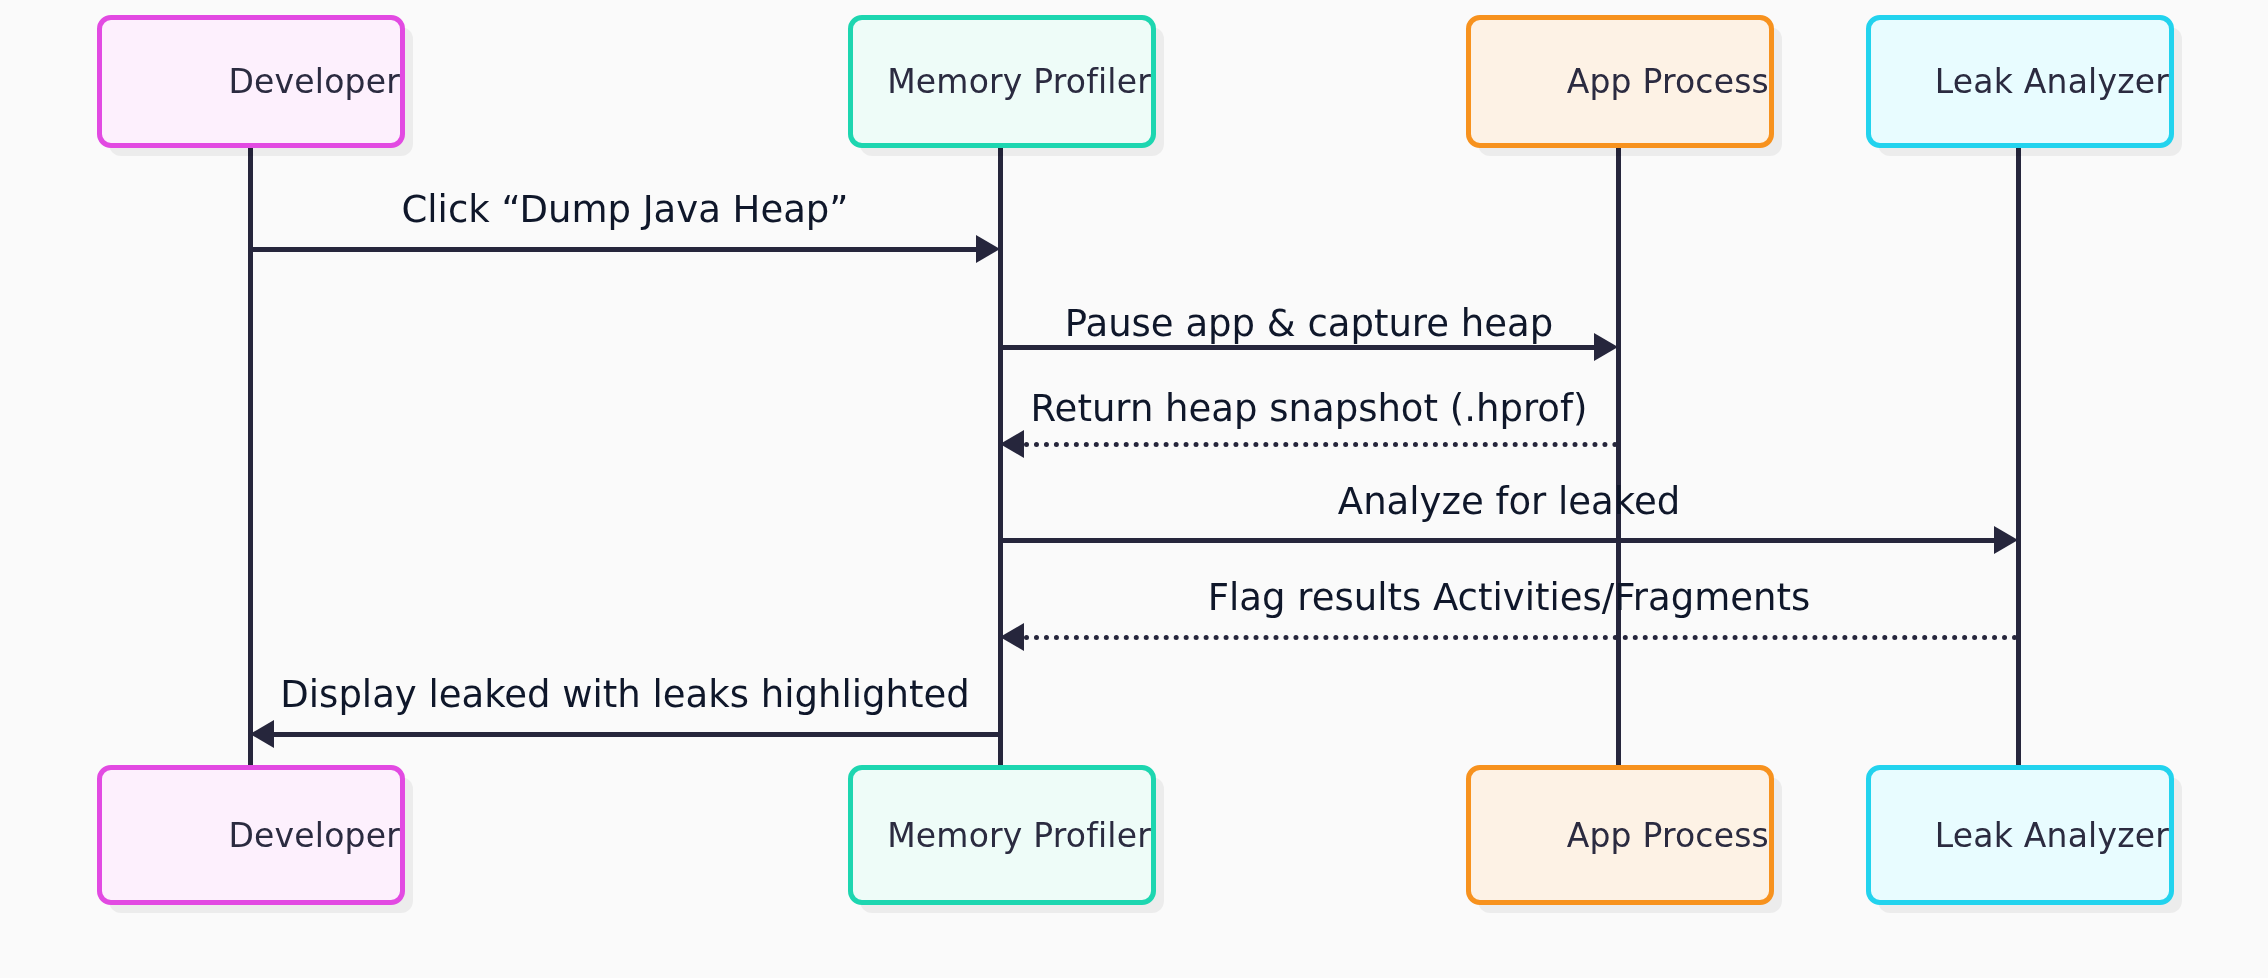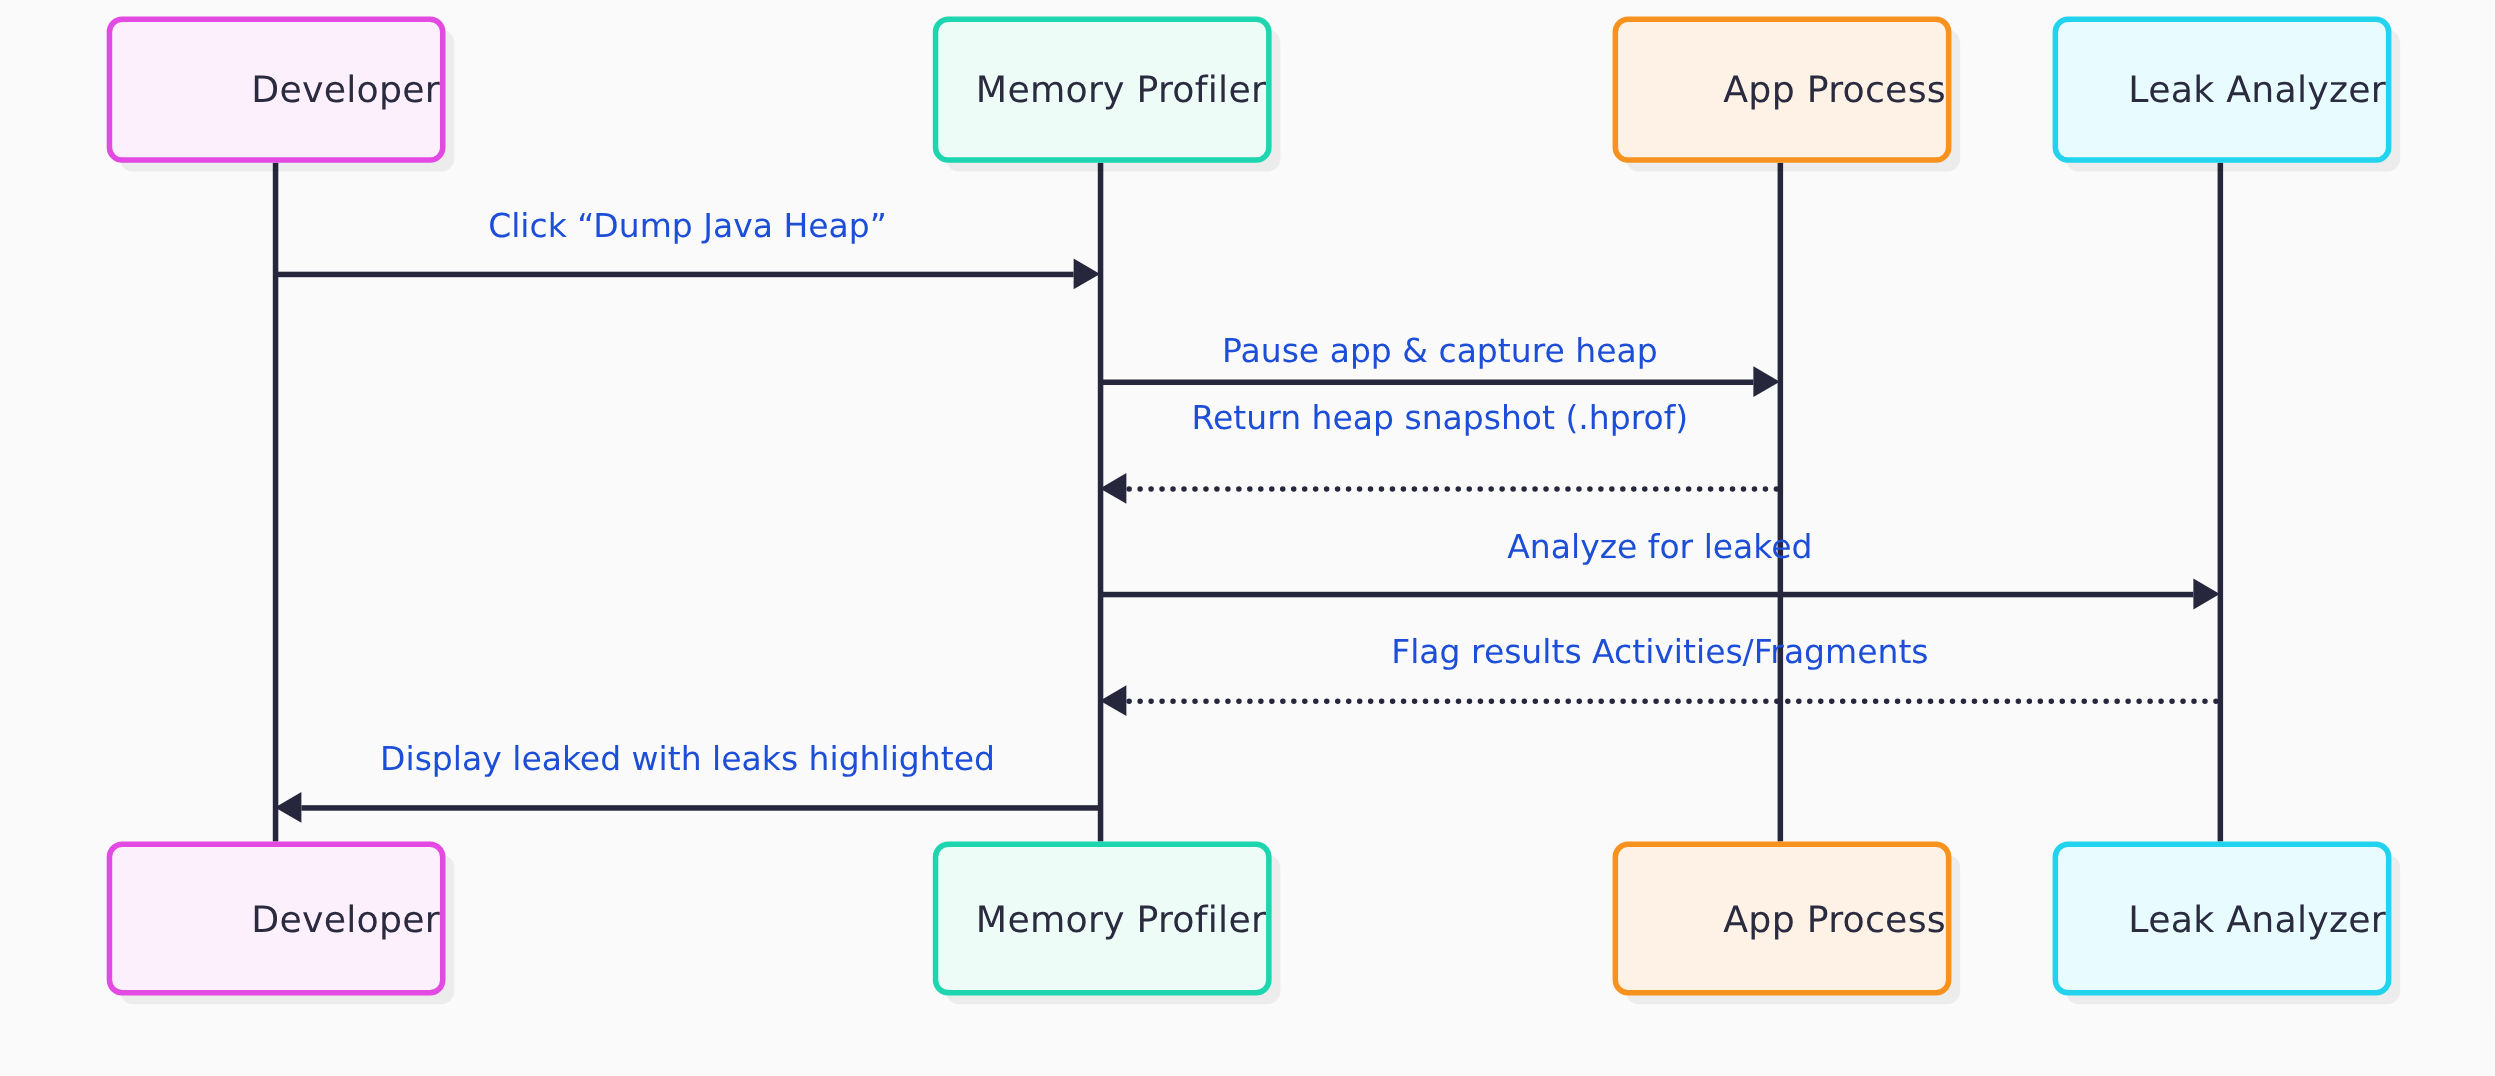--- a/index.html
+++ b/index.html
@@ -59,22 +59,22 @@
     border-bottom: 14px solid transparent;
     border-left: 24px solid #26263c;
   }
   .arrow-head.left {
     border-top: 14px solid transparent;
     border-bottom: 14px solid transparent;
     border-right: 24px solid #26263c;
   }
   .msg-label {
     position: absolute;
-    font-size: 30px;
-    color: #1d4ed8;
+    font-size: 37px;
+    color: #0f172a;
     white-space: nowrap;
     text-align: center;
     z-index: 4;
   }
 </style>
 </head>
 <body>
 
 <div id="stage">
   <div id="lifelines">
@@ -85,21 +85,21 @@
     </div>
   <div id="messages">
       <div class="msg-line" style="top: 247px; left: 250px; width: 726px;"></div>
       <div class="arrow-head right" style="top: 235px; left: 976px;"></div>
       <div class="msg-label" style="left: 250px; width: 750px; top: 188px;">Click “Dump Java Heap”</div>
       <div class="msg-line" style="top: 345px; left: 1000px; width: 594px;"></div>
       <div class="arrow-head right" style="top: 333px; left: 1594px;"></div>
       <div class="msg-label" style="left: 1000px; width: 618px; top: 302px;">Pause app &amp; capture heap</div>
       <div class="msg-line dotted" style="top: 442px; left: 1024px; width: 594px;"></div>
       <div class="arrow-head left" style="top: 430px; left: 1000px;"></div>
-      <div class="msg-label" style="left: 1000px; width: 618px; top: 363px;">Return heap snapshot (.hprof)</div>
+      <div class="msg-label" style="left: 1000px; width: 618px; top: 387px;">Return heap snapshot (.hprof)</div>
       <div class="msg-line" style="top: 538px; left: 1000px; width: 994px;"></div>
       <div class="arrow-head right" style="top: 526px; left: 1994px;"></div>
       <div class="msg-label" style="left: 1000px; width: 1018px; top: 480px;">Analyze for leaked</div>
       <div class="msg-line dotted" style="top: 635px; left: 1024px; width: 994px;"></div>
       <div class="arrow-head left" style="top: 623px; left: 1000px;"></div>
       <div class="msg-label" style="left: 1000px; width: 1018px; top: 576px;">Flag results Activities/Fragments</div>
       <div class="msg-line" style="top: 732px; left: 274px; width: 726px;"></div>
       <div class="arrow-head left" style="top: 720px; left: 250px;"></div>
       <div class="msg-label" style="left: 250px; width: 750px; top: 673px;">Display leaked with leaks highlighted</div>
     </div>

